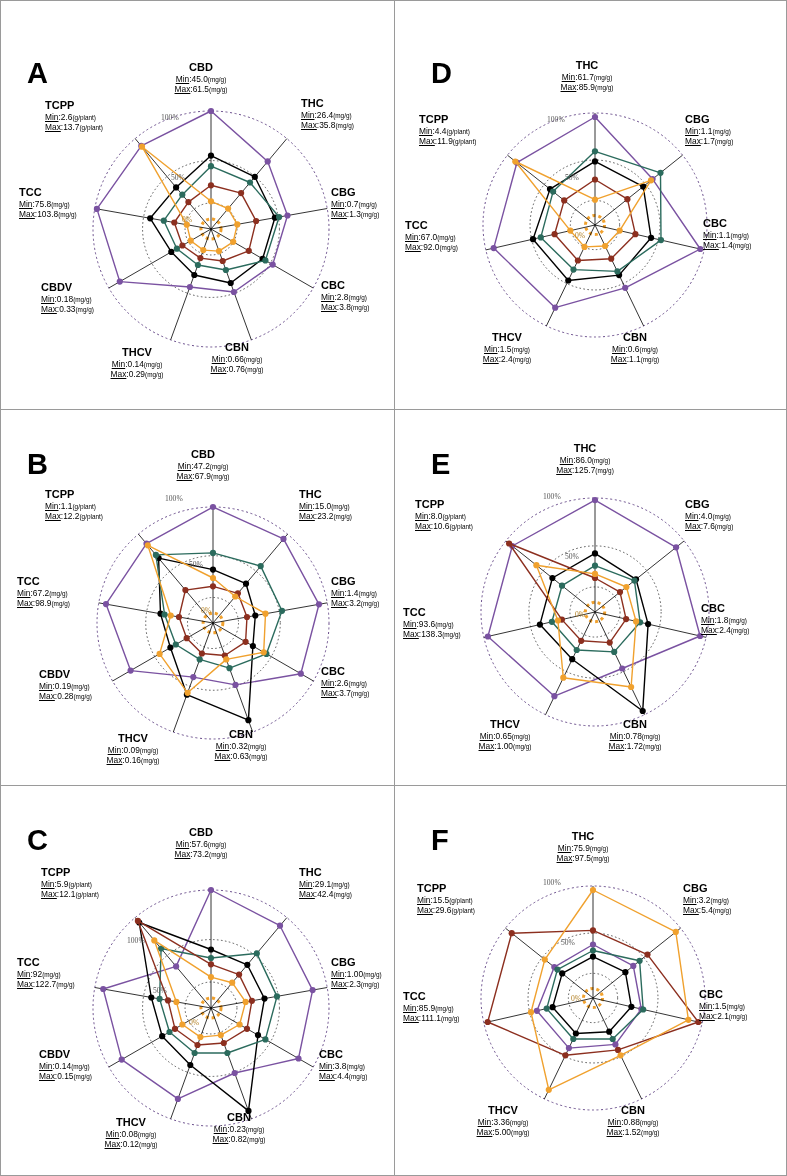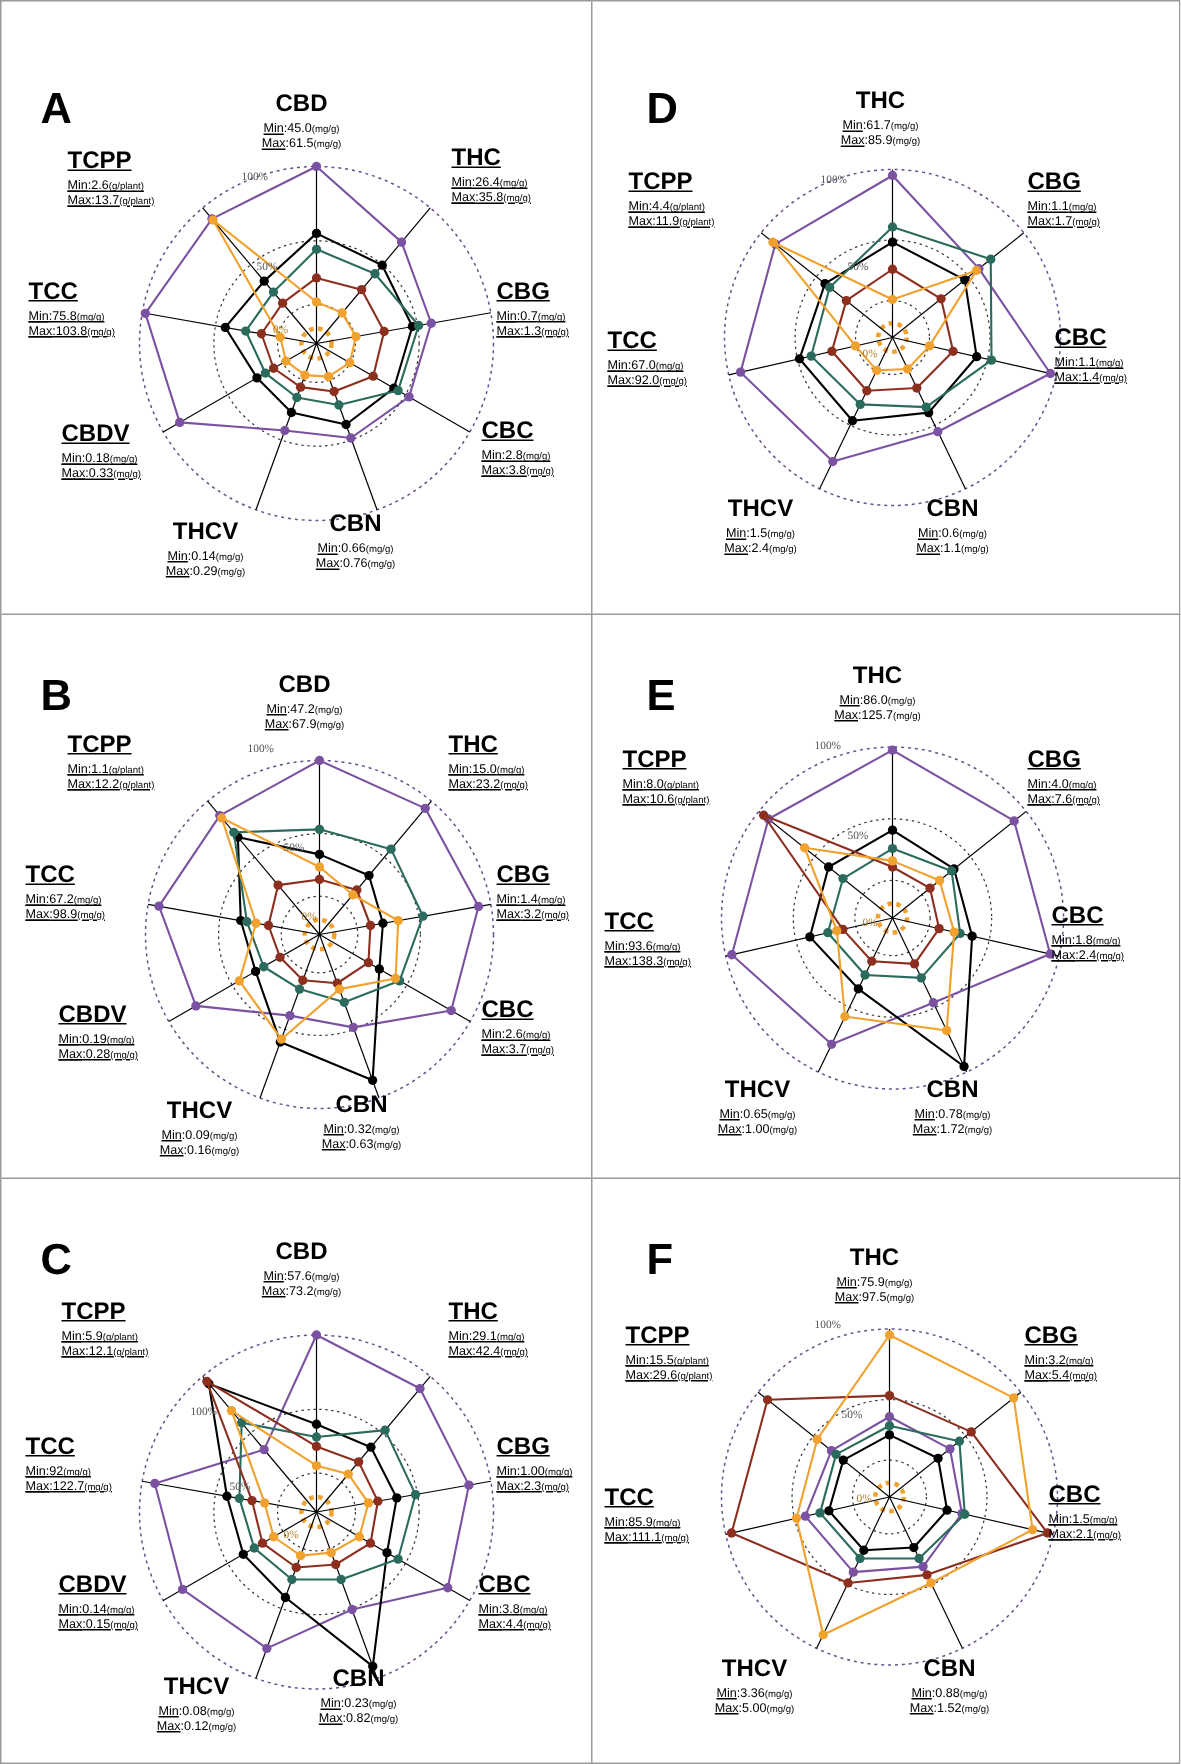--- a/index.html
+++ b/index.html
@@ -52,32 +52,32 @@
   svg { display: block; }
 
   .axis-label {
     position: absolute;
     font-size: 9.5px;
     line-height: 1.18;
     white-space: nowrap;
   }
   .axis-label .nm {
     font-weight: bold;
-    font-size: 16px;
+    font-size: 11px;
     display: block;
     margin-bottom: 1px;
   }
   .axis-label .vl {
     display: block;
     font-size: 8.4px;
   }
   .axis-label .vl u { text-decoration: underline; }
   .axis-label .unit { font-size: 6.4px; }
   .axis-label.ta-c { text-align: center; }
-  .axis-label.ta-l { text-align: left; text-decoration: underline; }
+  .axis-label.ta-l { text-align: left; }
 
   .ring-lbl {
     font-size: 7.6px;
     font-family: Liberation Serif, serif;
   }
 </style>
 </head>
 <body>
 
 <div id="sheet">

